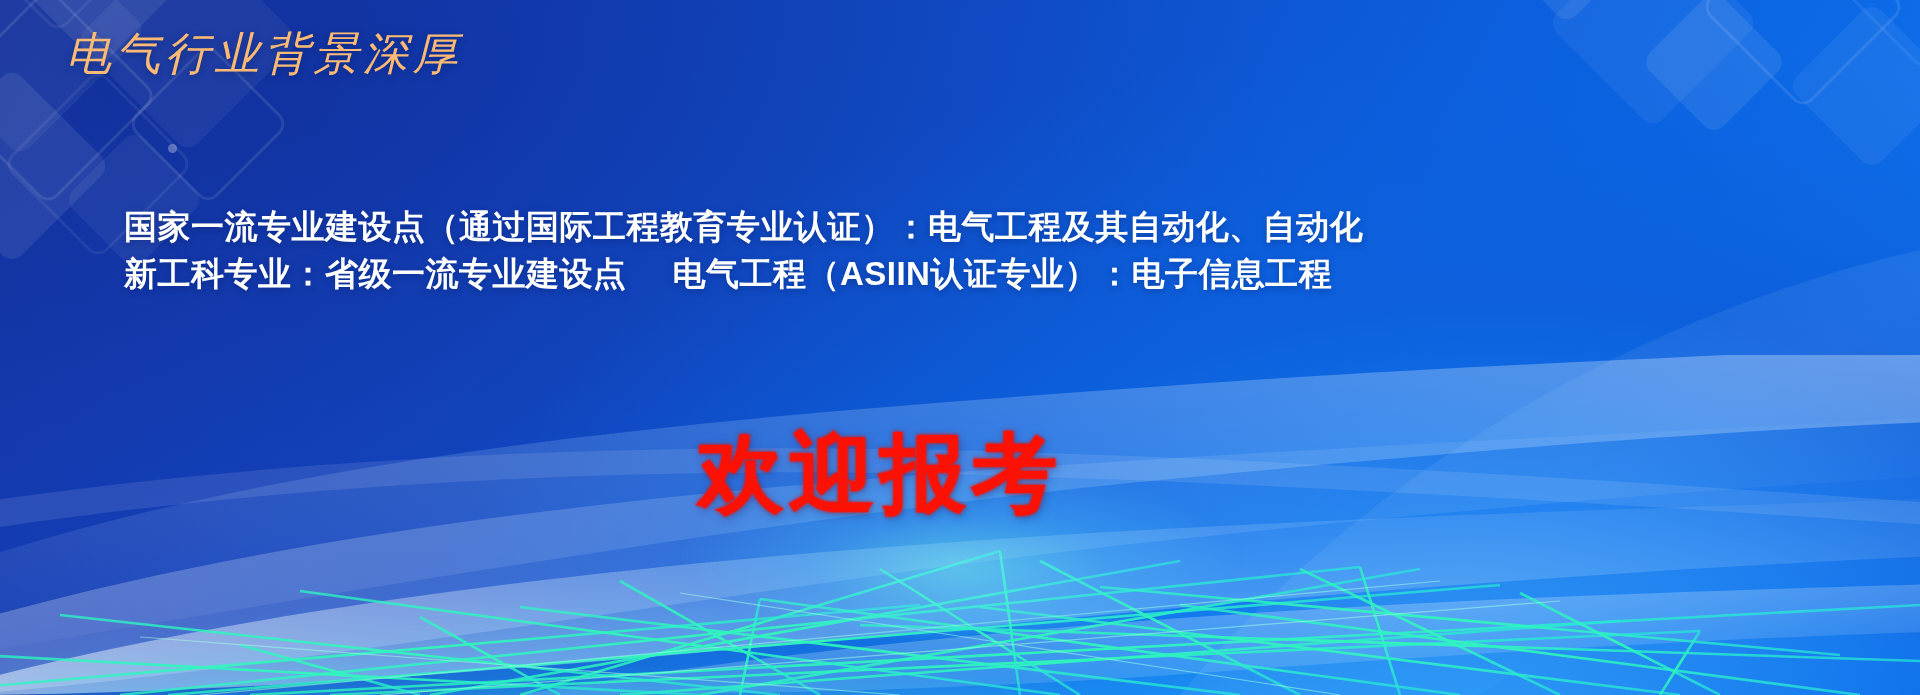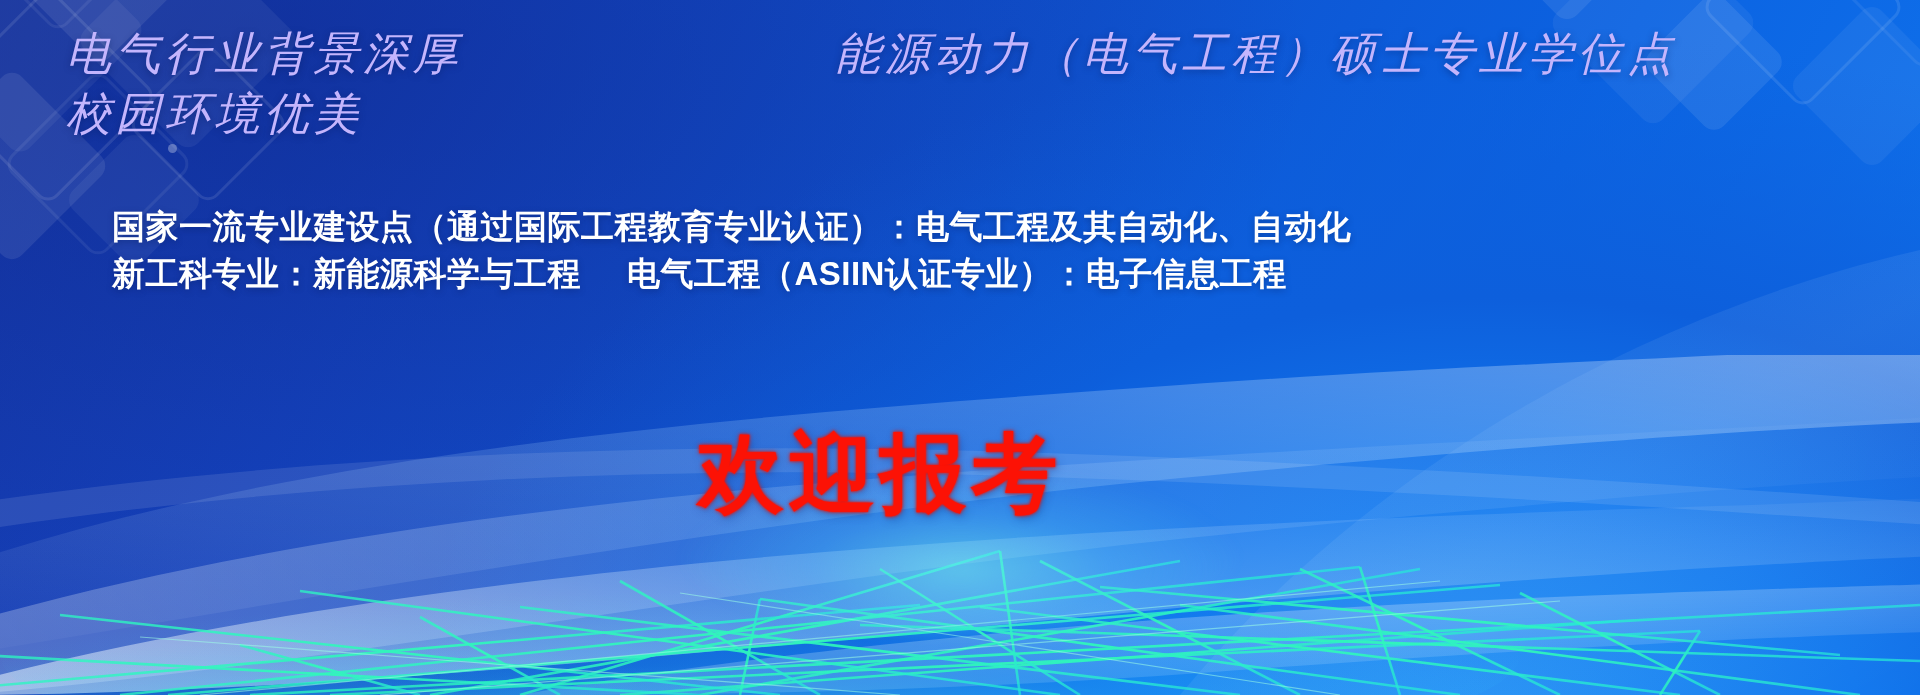--- a/index.html
+++ b/index.html
@@ -48,21 +48,21 @@
     background: rgba(255,255,255,0.30);
   }
 
   
   .art { position: absolute; left: 0; bottom: 0; width: 1920px; height: 340px; }
   .art-top { position: absolute; left: 0; top: 0; width: 1920px; height: 695px; }
 
   
   .brush {
     position: absolute;
-    color: #c4b5fd;
+    color: #fdba74;
     font-family: "DejaVu Serif", "Liberation Serif", serif;
     font-weight: 400;
     font-style: italic;
     white-space: nowrap;
     letter-spacing: 0.10em;
     text-shadow: 0 2px 7px rgba(3,22,80,0.40);
   }
   #head-left {
     left: 66px;
     top: 24px;
@@ -74,21 +74,21 @@
     top: 24px;
     font-size: 45px;
     line-height: 1.33;
     text-align: center;
     width: 1220px;
   }
   #head-right .hr-line { display: block; }
 
   .body-block {
     position: absolute;
-    left: 112px;
+    left: 124px;
     top: 203px;
     width: 1760px;
   }
   .body-line {
     color: #ffffff;
     font-weight: bold;
     font-size: 33px;
     line-height: 47px;
     letter-spacing: 0.015em;
     white-space: nowrap;
@@ -241,31 +241,29 @@
       <path d="M380,340 L1560,246"></path>
       <path d="M140,282 L900,340"></path>
       <path d="M680,238 L1340,340"></path>
     </g>
   </svg>
 
   <div class="cta-glow"></div>
 
   <div class="brush" id="head-left">
     <div>电气行业背景深厚</div>
-    <div>校园环境优美</div>
   </div>
 
   <div class="brush" id="head-right">
-    <span class="hr-line">能源动力（电气工程）硕士专业学位点</span>
   </div>
 
   <div class="body-block">
     <div class="body-line">
       <span>国家一流专业建设点（通过国际工程教育专业认证）：</span><span>电气工程及其自动化、自动化</span>
     </div>
     <div class="body-line">
-      <span>新工科专业：</span><span>新能源科学与工程</span><span class="gap"></span><span>电气工程（ASIIN认证专业）：</span><span>电子信息工程</span>
+      <span>新工科专业：</span><span>省级一流专业建设点</span><span class="gap"></span><span>电气工程（ASIIN认证专业）：</span><span>电子信息工程</span>
     </div>
   </div>
 
   <div class="cta">欢迎报考</div>
 
 </div>
 
 </body></html>

